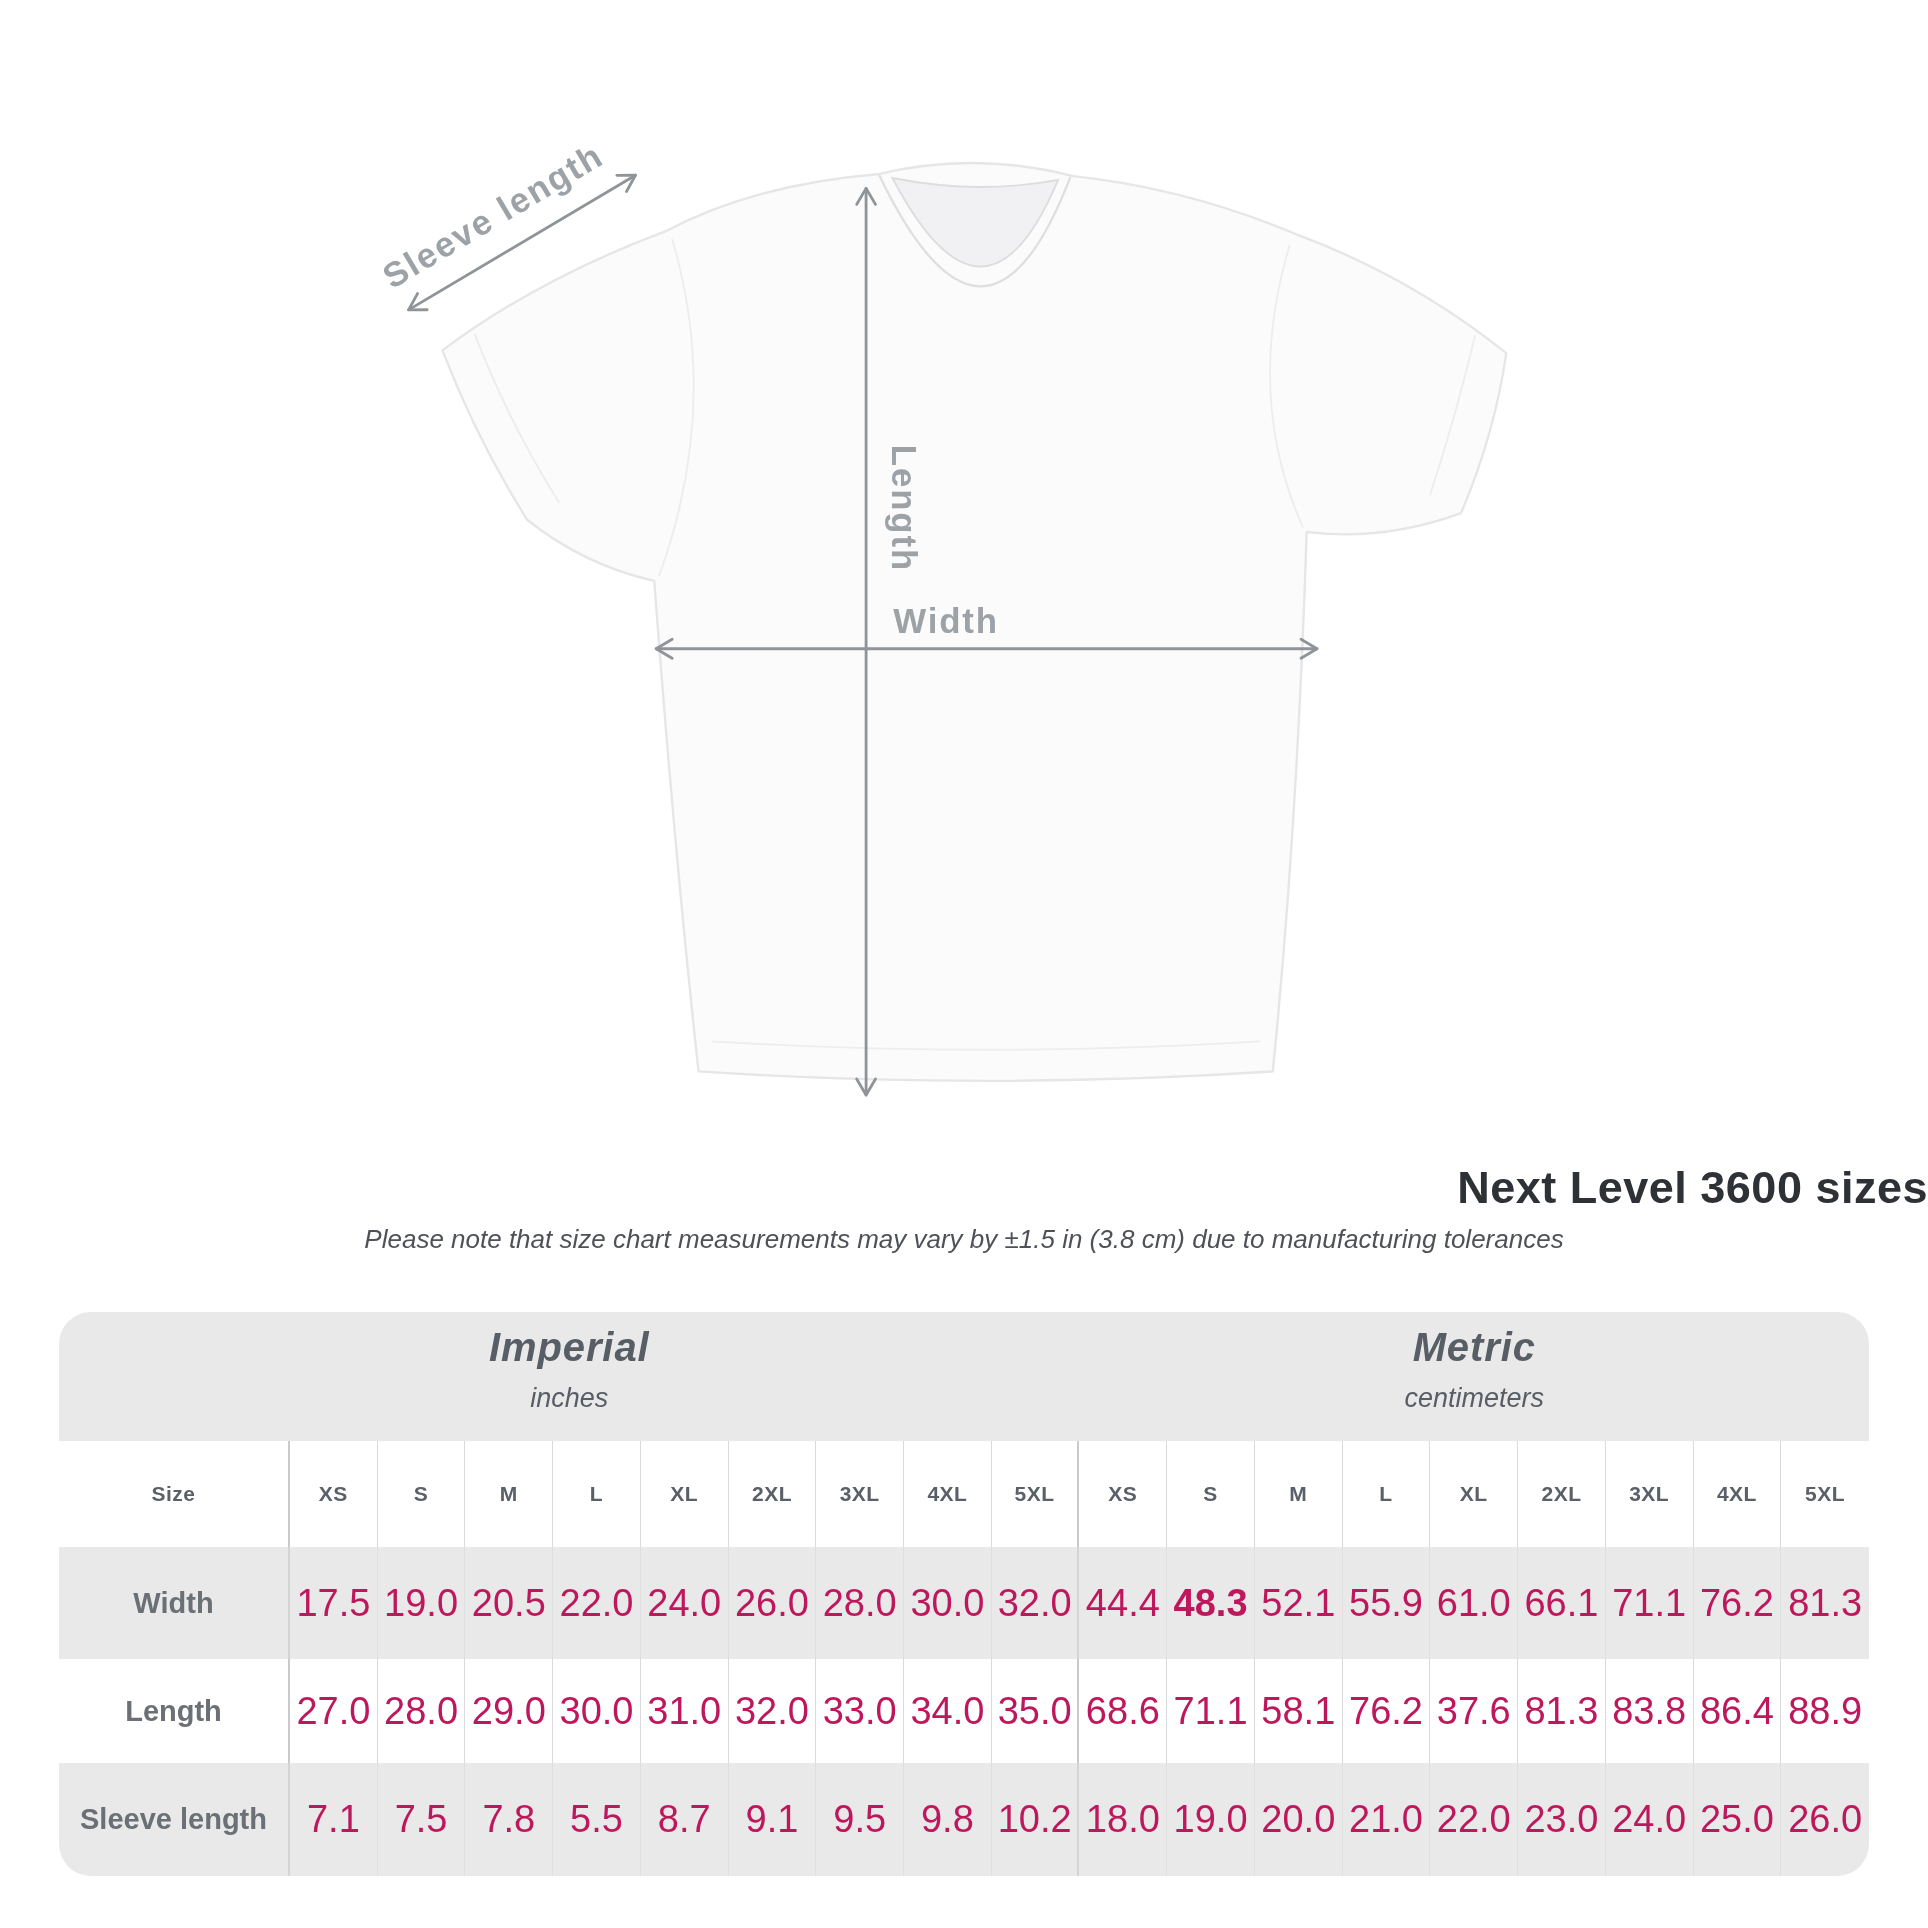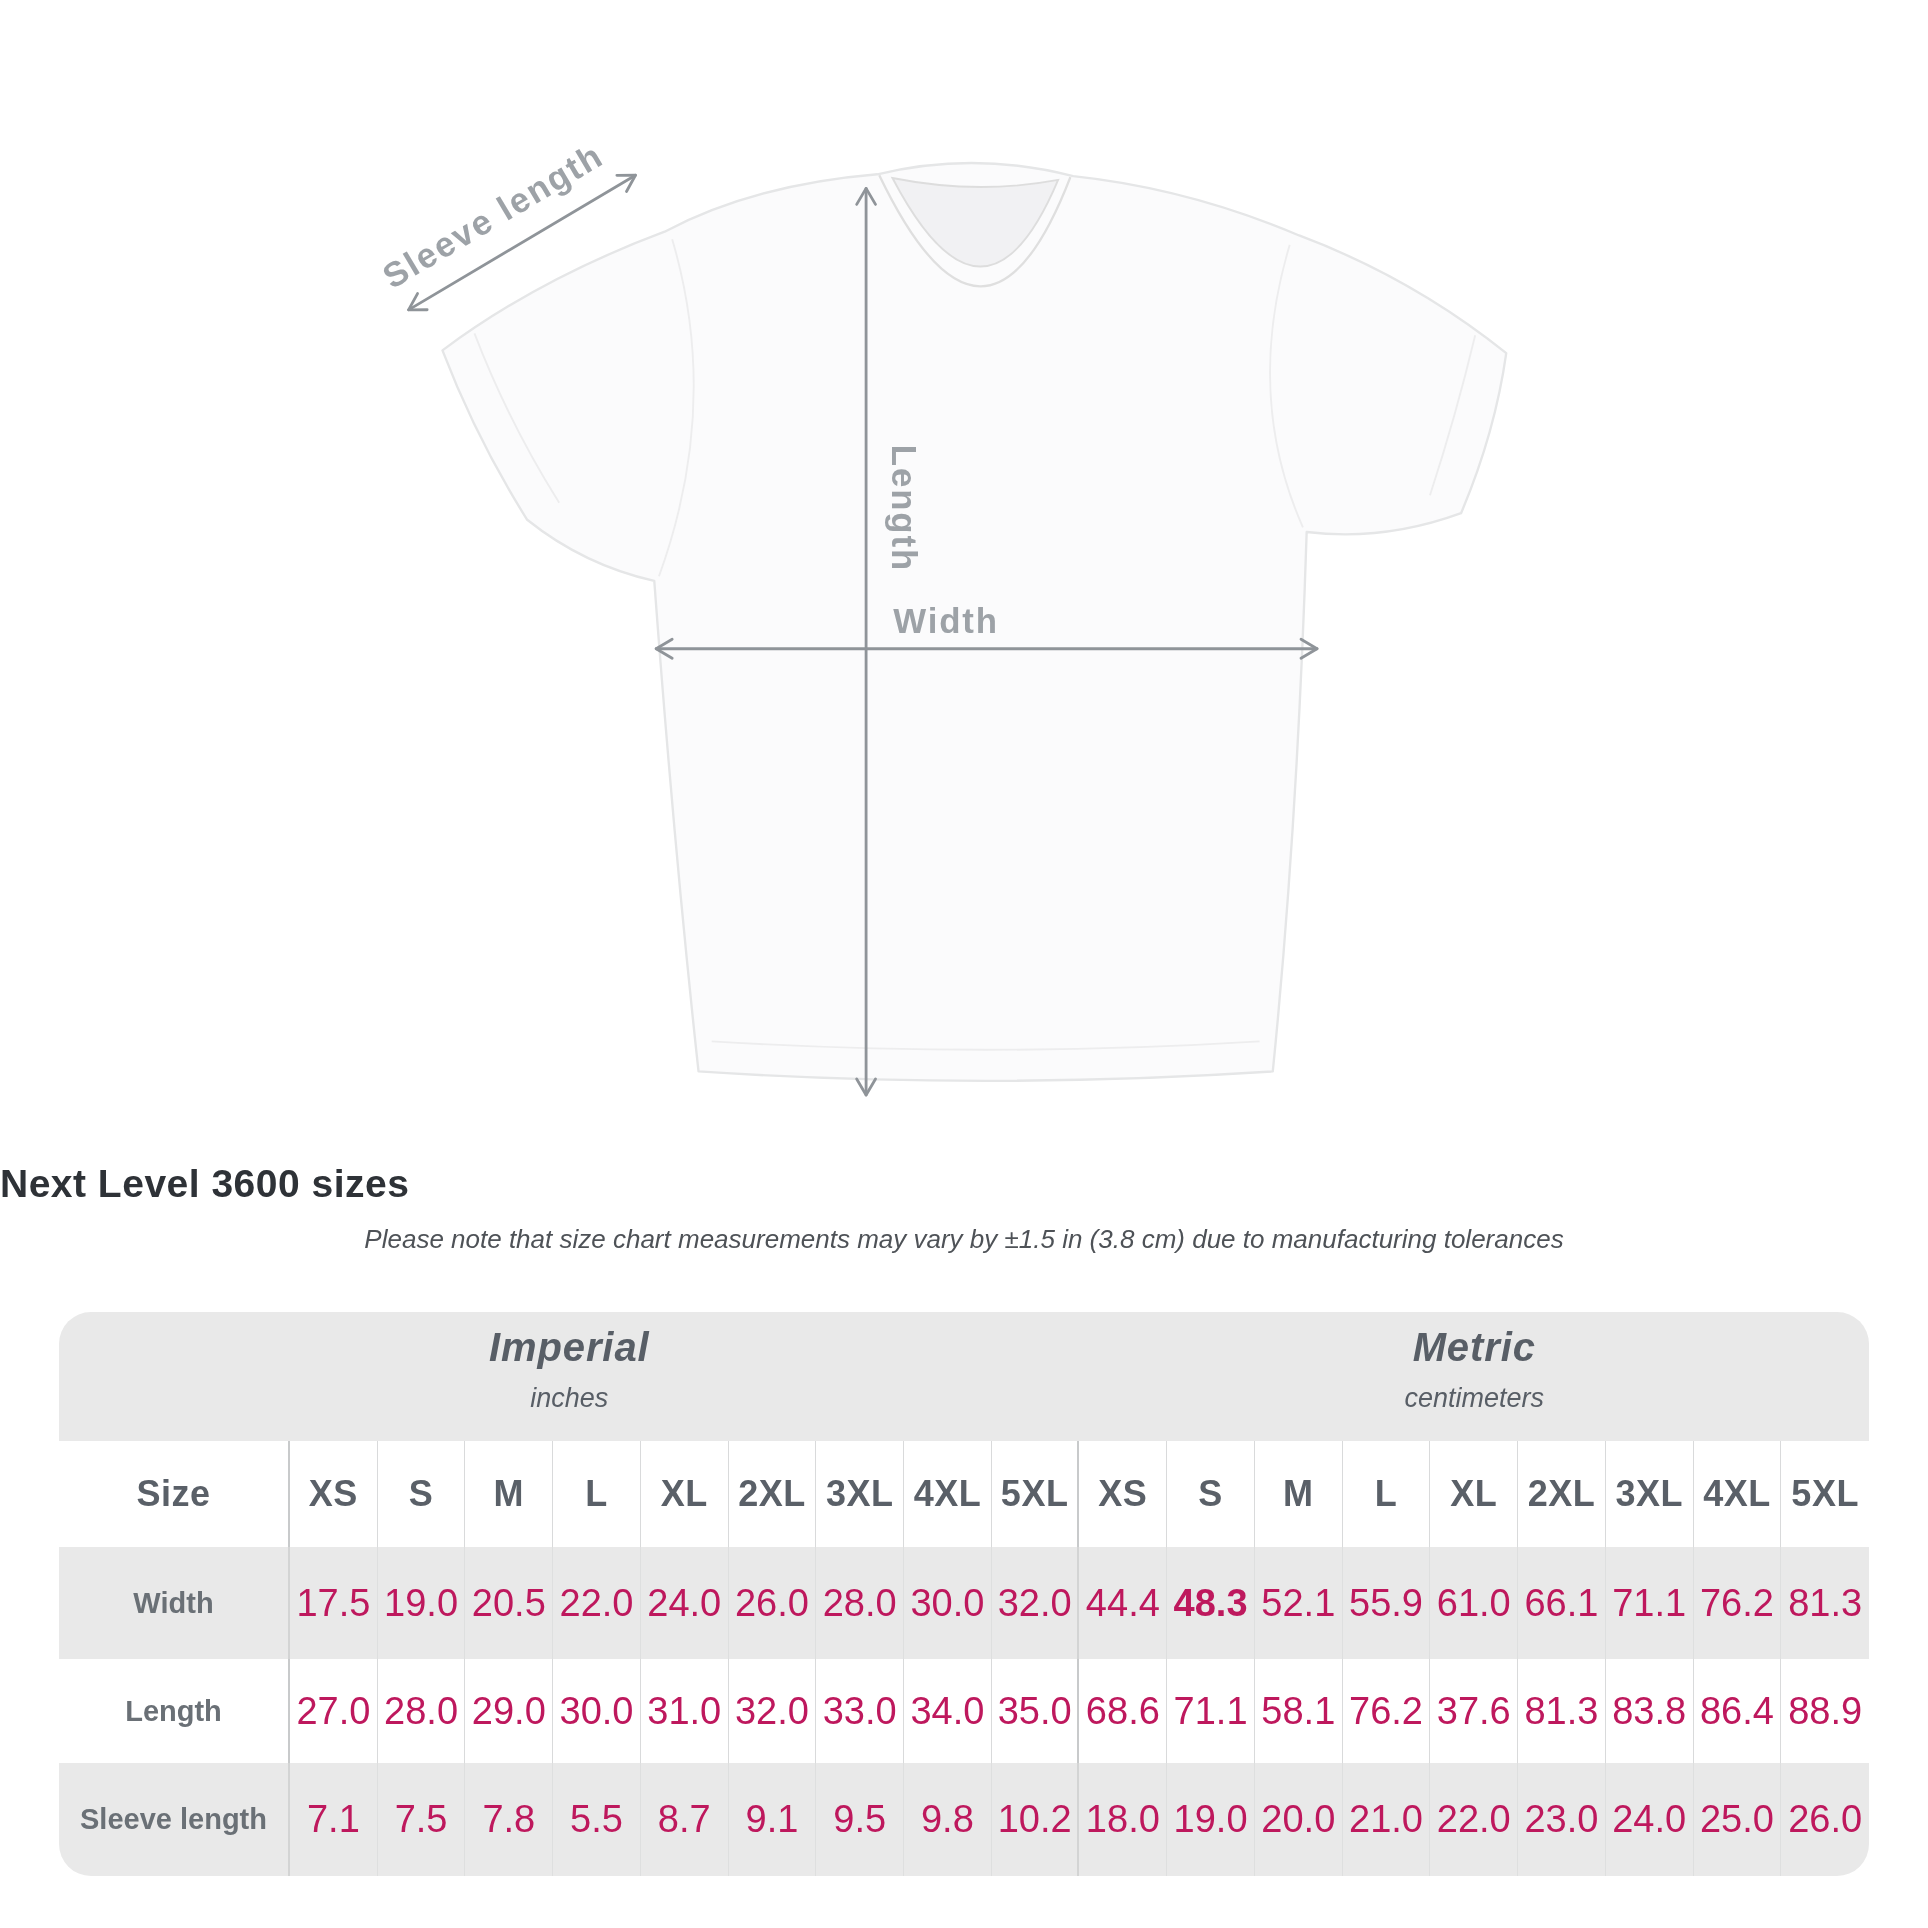--- a/index.html
+++ b/index.html
@@ -5,22 +5,22 @@
   html,body{ margin:0; padding:0; background:#fff; }
   .page{ position:relative; width:1928px; height:1928px; background:#ffffff; overflow:hidden;
          font-family:"Liberation Sans", sans-serif; }
 
   
   .shirt-svg{ position:absolute; left:0; top:0; }
   .shirt-svg text{ font-family:"Liberation Sans", sans-serif; font-weight:bold;
                    font-size:37px; letter-spacing:2px; fill:#9da2a7; }
 
   
-  .page-title{ position:absolute; left:0; right:0; top:1162px; text-align:left;
-               font-size:39px; font-weight:bold; color:#2e3237; letter-spacing:0.5px; }
+  .page-title{ position:absolute; left:0; right:0; top:1162px; text-align:right;
+               font-size:45px; font-weight:bold; color:#2e3237; letter-spacing:0.5px; }
   .page-subtitle{ position:absolute; left:0; right:0; top:1224px; text-align:center;
                   font-size:26px; font-style:italic; color:#4e5257; }
 
   
   #grid{ position:absolute; left:59px; top:1312px; width:1810px; height:564px;
          display:grid; grid-template-columns:231px repeat(18, 1fr);
          grid-template-rows:129px 106px 112px 104px 1fr;
          border-radius:32px; overflow:hidden; background:#fff; }
 
   .band{ background:#e9e9e9; display:flex; flex-direction:column; align-items:center;
@@ -30,21 +30,21 @@
   .band-title{ font-size:40px; font-weight:bold; font-style:italic; color:#585e66; letter-spacing:0.9px; }
   .band-sub{ font-size:27px; font-style:italic; color:#585e66; }
 
   .cell{ display:flex; align-items:center; justify-content:center; }
   .white{ background:#ffffff; border-right:1.9px solid #d9dadb; }
   .gray{ background:#e9e9e9; border-right:1.9px solid #dedfdf; }
   .white.strong{ border-right:2.8px solid #c8cacb; }
   .gray.strong{ border-right:2.8px solid #d3d4d4; }
   .last{ border-right:none !important; }
 
-  .sz{ font-size:36px; font-weight:bold; color:#5a6068; letter-spacing:0.5px; }
+  .sz{ font-size:21px; font-weight:bold; color:#5a6068; letter-spacing:0.5px; }
   .lab{ font-size:29px; font-weight:bold; color:#6a7076; }
   .val{ font-size:38px; color:#be185d; }
 </style>
 </head>
 <body>
 
 <div class="page">
 
   <svg class="shirt-svg" width="1928" height="1177" viewBox="0 0 2048 1250">
 

